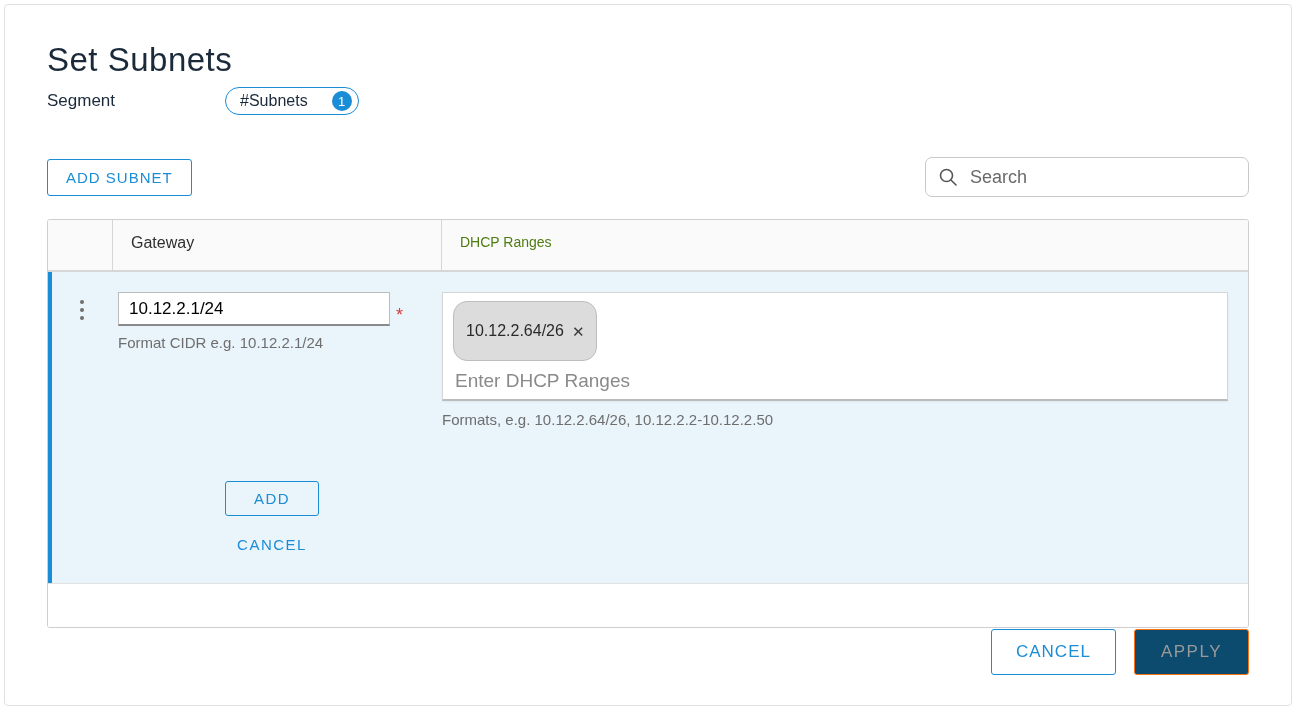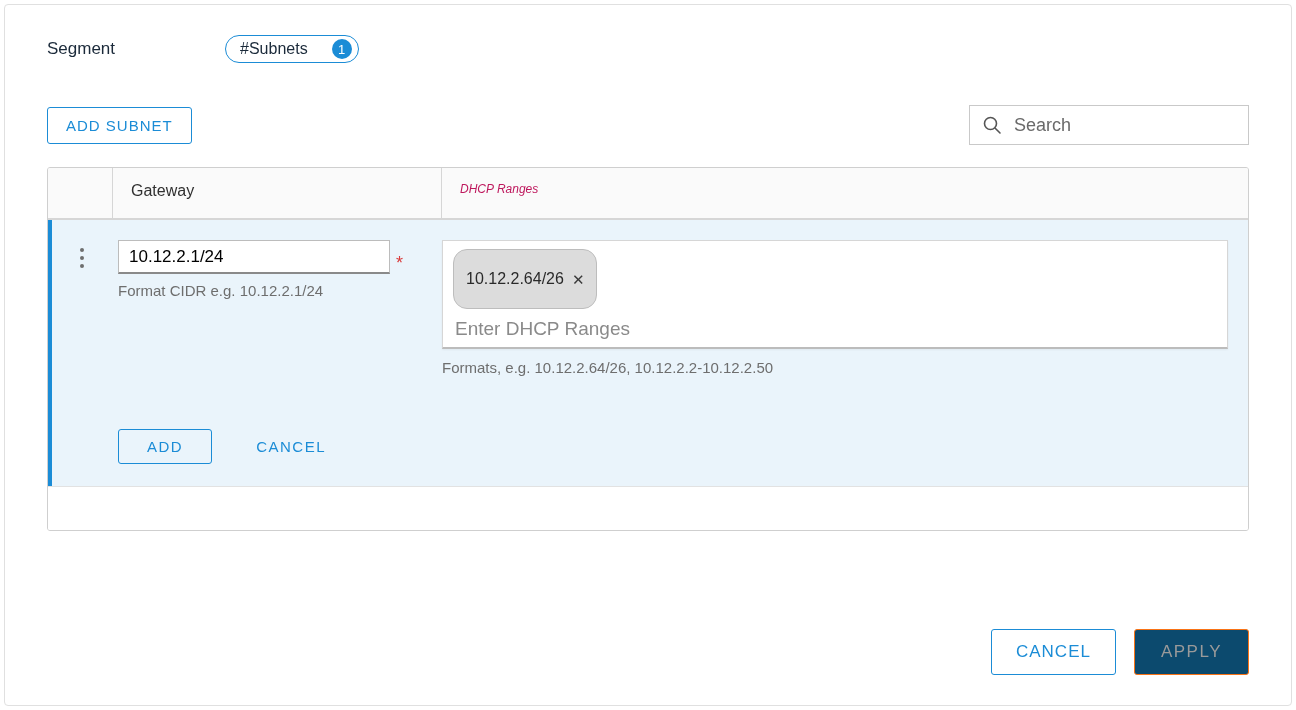--- a/index.html
+++ b/index.html
@@ -70,22 +70,22 @@
     font-size: 15px;
     letter-spacing: 1px;
     padding: 9px 18px;
     border-radius: 3px;
     cursor: pointer;
   }
   .search-wrap {
     display: flex;
     align-items: center;
     border: 1px solid #c9c9c9;
-    border-radius: 0;
-    width: 280px;
+    border-radius: 7px;
+    width: 324px;
     height: 40px;
     padding: 0 12px;
   }
   .search-wrap svg { flex: 0 0 auto; }
   .search-input {
     border: none;
     outline: none;
     font-size: 18px;
     color: #333;
     width: 100%;
@@ -112,24 +112,23 @@
     border-left: 1px solid #d6d6d6;
     border-right: 1px solid #d6d6d6;
     padding: 14px 18px;
     font-size: 16px;
     font-weight: 500;
     color: #303030;
   }
   .th-dhcp {
     flex: 1;
     padding: 14px 18px;
-    font-size: 12px;
+    font-size: 14px;
     font-weight: 500;
-    color: #be185d;
-    font-style: italic;
+    color: #4d7c0f;
   }
   .trow {
     display: flex;
     align-items: flex-start;
     background: #eaf4fb;
     border-left: 4px solid #1b8cd6;
     padding: 20px 14px 22px 0;
     min-height: 260px;
   }
   .td-handle {
@@ -178,21 +177,22 @@
   }
   .hint {
     font-size: 15px;
     color: #6e6e6e;
     margin-top: 8px;
   }
   .row-actions {
     margin-top: 130px;
     display: flex;
     align-items: center;
-    gap: 40px;
+    gap: 12px;
+    flex-direction: column;
   }
   .add-btn {
     border: 1px solid #1b8cd6;
     color: #1b8cd6;
     background: transparent;
     font-size: 15px;
     letter-spacing: 1.5px;
     padding: 8px 28px;
     border-radius: 3px;
     cursor: pointer;
@@ -276,20 +276,21 @@
     padding: 12px 26px;
     border-radius: 3px;
     cursor: not-allowed;
   }
 </style>
 </head>
 <body>
 
 <div class="modal">
 
+  <h1 class="page-title">Set Subnets</h1>
 
   <div class="segment-line">
     <span class="segment-label">Segment</span>
     <span class="chip">
       <span>#Subnets</span>
       <span class="chip-count">1</span>
     </span>
   </div>
 
   <div class="toolbar">

